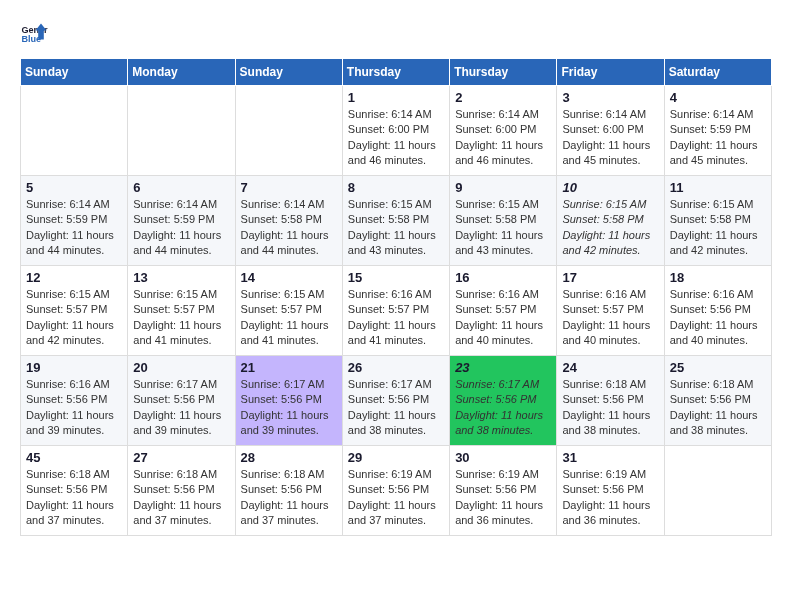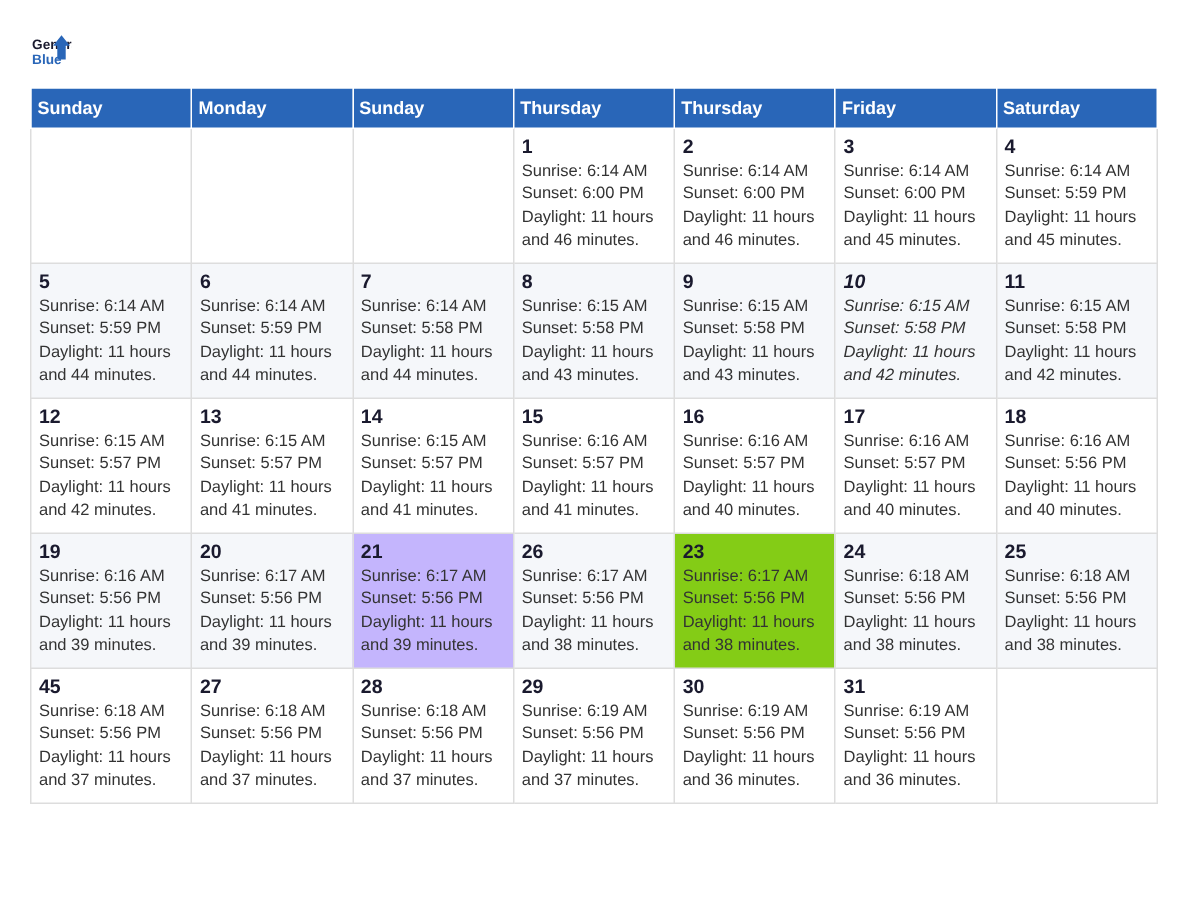--- a/index.html
+++ b/index.html
@@ -263,21 +263,21 @@
 Daylight: 11 hours
 and 39 minutes.</div>
         </td>
         <td style="background-color: rgb(245, 247, 250);">
           <span class="day-num">26</span>
           <div class="cell-text" style="white-space: pre-line;">Sunrise: 6:17 AM
 Sunset: 5:56 PM
 Daylight: 11 hours
 and 38 minutes.</div>
         </td>
-        <td style="background-color: #84cc16;">
+        <td style="background-color: #22c55e; font-style: italic;">
           <span class="day-num">23</span>
           <div class="cell-text" style="white-space: pre-line;">Sunrise: 6:17 AM
 Sunset: 5:56 PM
 Daylight: 11 hours
 and 38 minutes.</div>
         </td>
         <td style="background-color: rgb(245, 247, 250);">
           <span class="day-num">24</span>
           <div class="cell-text" style="white-space: pre-line;">Sunrise: 6:18 AM
 Sunset: 5:56 PM

